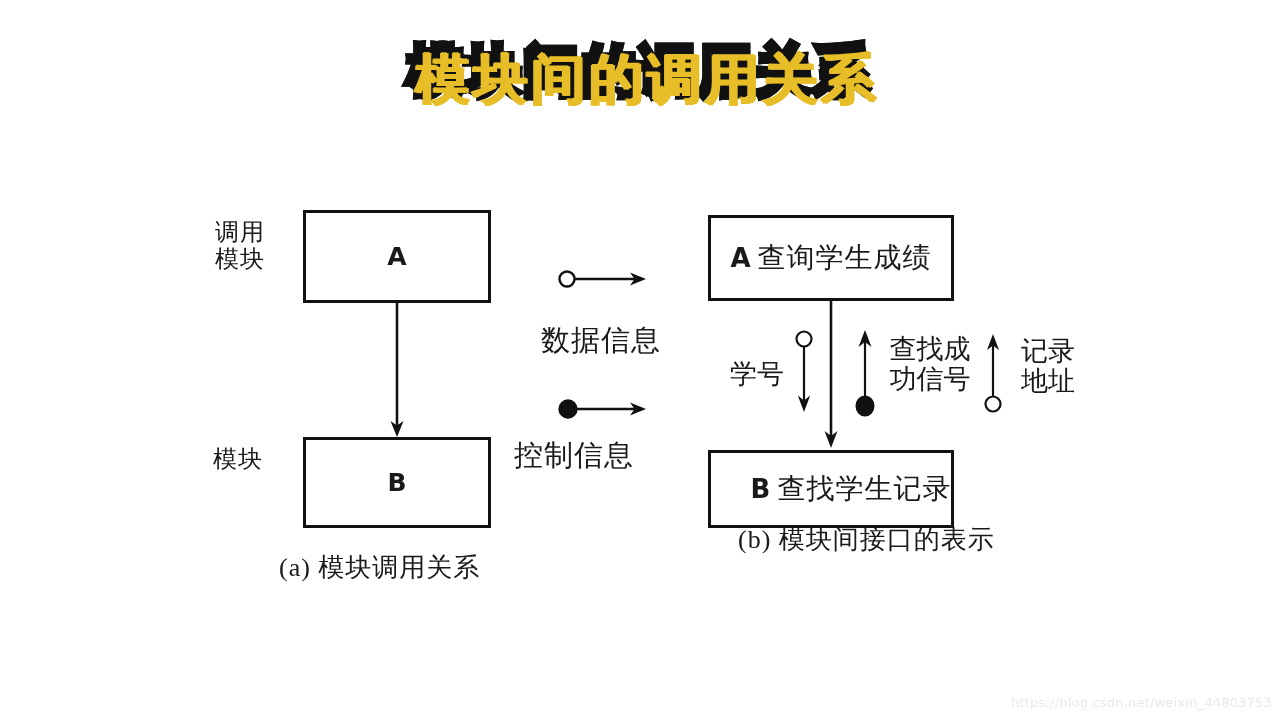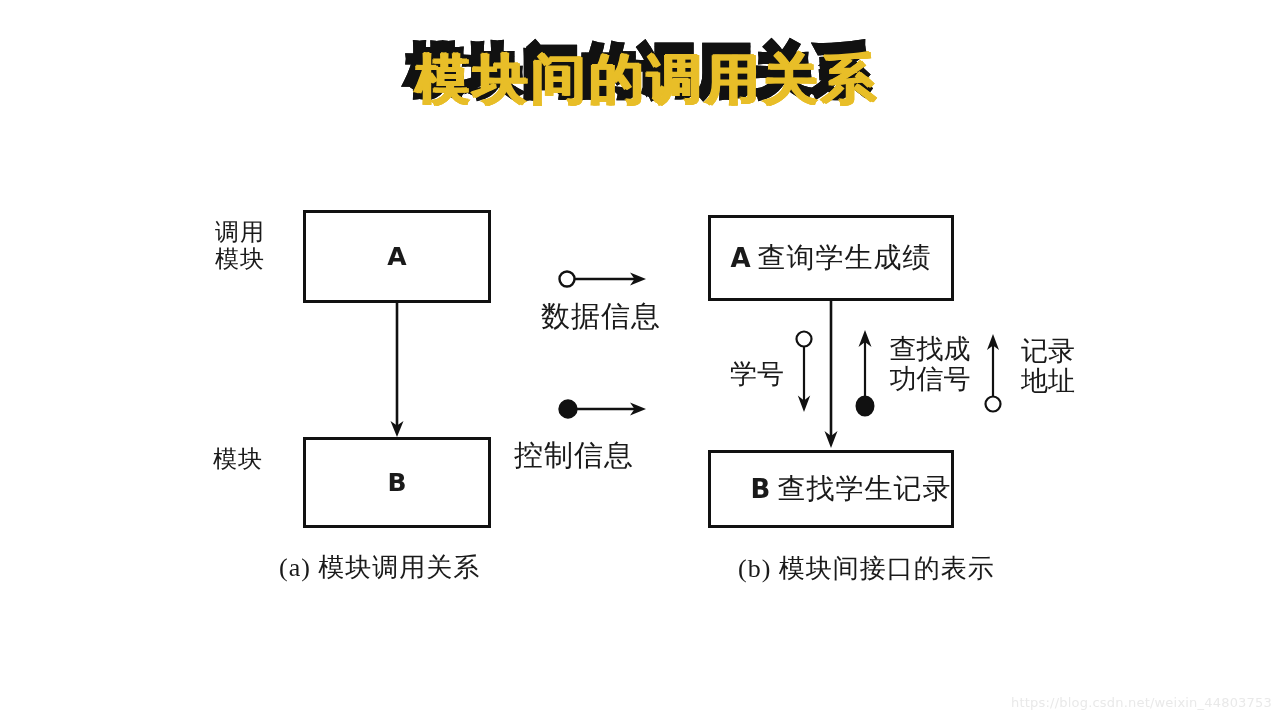--- a/index.html
+++ b/index.html
@@ -160,21 +160,21 @@
   <div class="caption" style="left:249px; top:550px;">(a)  模块调用关系</div>
 </div>
 
 <div>
 
   <svg style="left:558px; top:268px; width:90px; height:22px;">
     <circle cx="9" cy="11" r="7.5" fill="#fff" stroke="#111" stroke-width="2.4"></circle>
     <line x1="17" y1="11" x2="78" y2="11" stroke="#111" stroke-width="2.4"></line>
     <path d="M88 11 L72 4.5 L76.5 11 L72 17.5 Z" fill="#111"></path>
   </svg>
-  <div class="legend-label" style="left:541px; top:297px;">数据信息</div>
+  <div class="legend-label" style="left:541px; top:321px;">数据信息</div>
 
   <svg style="left:558px; top:398px; width:90px; height:22px;">
     <circle cx="10" cy="11" r="8.5" fill="#111" stroke="#111" stroke-width="2.4"></circle>
     <line x1="18" y1="11" x2="78" y2="11" stroke="#111" stroke-width="2.6"></line>
     <path d="M88 11 L72 4.5 L76.5 11 L72 17.5 Z" fill="#111"></path>
   </svg>
   <div class="legend-label" style="left:514px; top:436px;">控制信息</div>
 </div>
 
 <div>
@@ -218,16 +218,16 @@
     <div>记录</div>
     <div>地址</div>
   </div>
 
   <div class="box" style="left:708px; top:450px; width:246px; height:78px;padding-left:40px;">
     <span class="box-label-mixed">
       <span class="tag">B</span><span>查找学生记录</span>
     </span>
   </div>
 
-  <div class="caption" style="left:708px; top:551px;">(b)  模块间接口的表示</div>
+  <div class="caption" style="left:708px; top:522px;">(b)  模块间接口的表示</div>
 </div>
 
 <div id="watermark">https://blog.csdn.net/weixin_44803753</div>
 
 </body></html>

